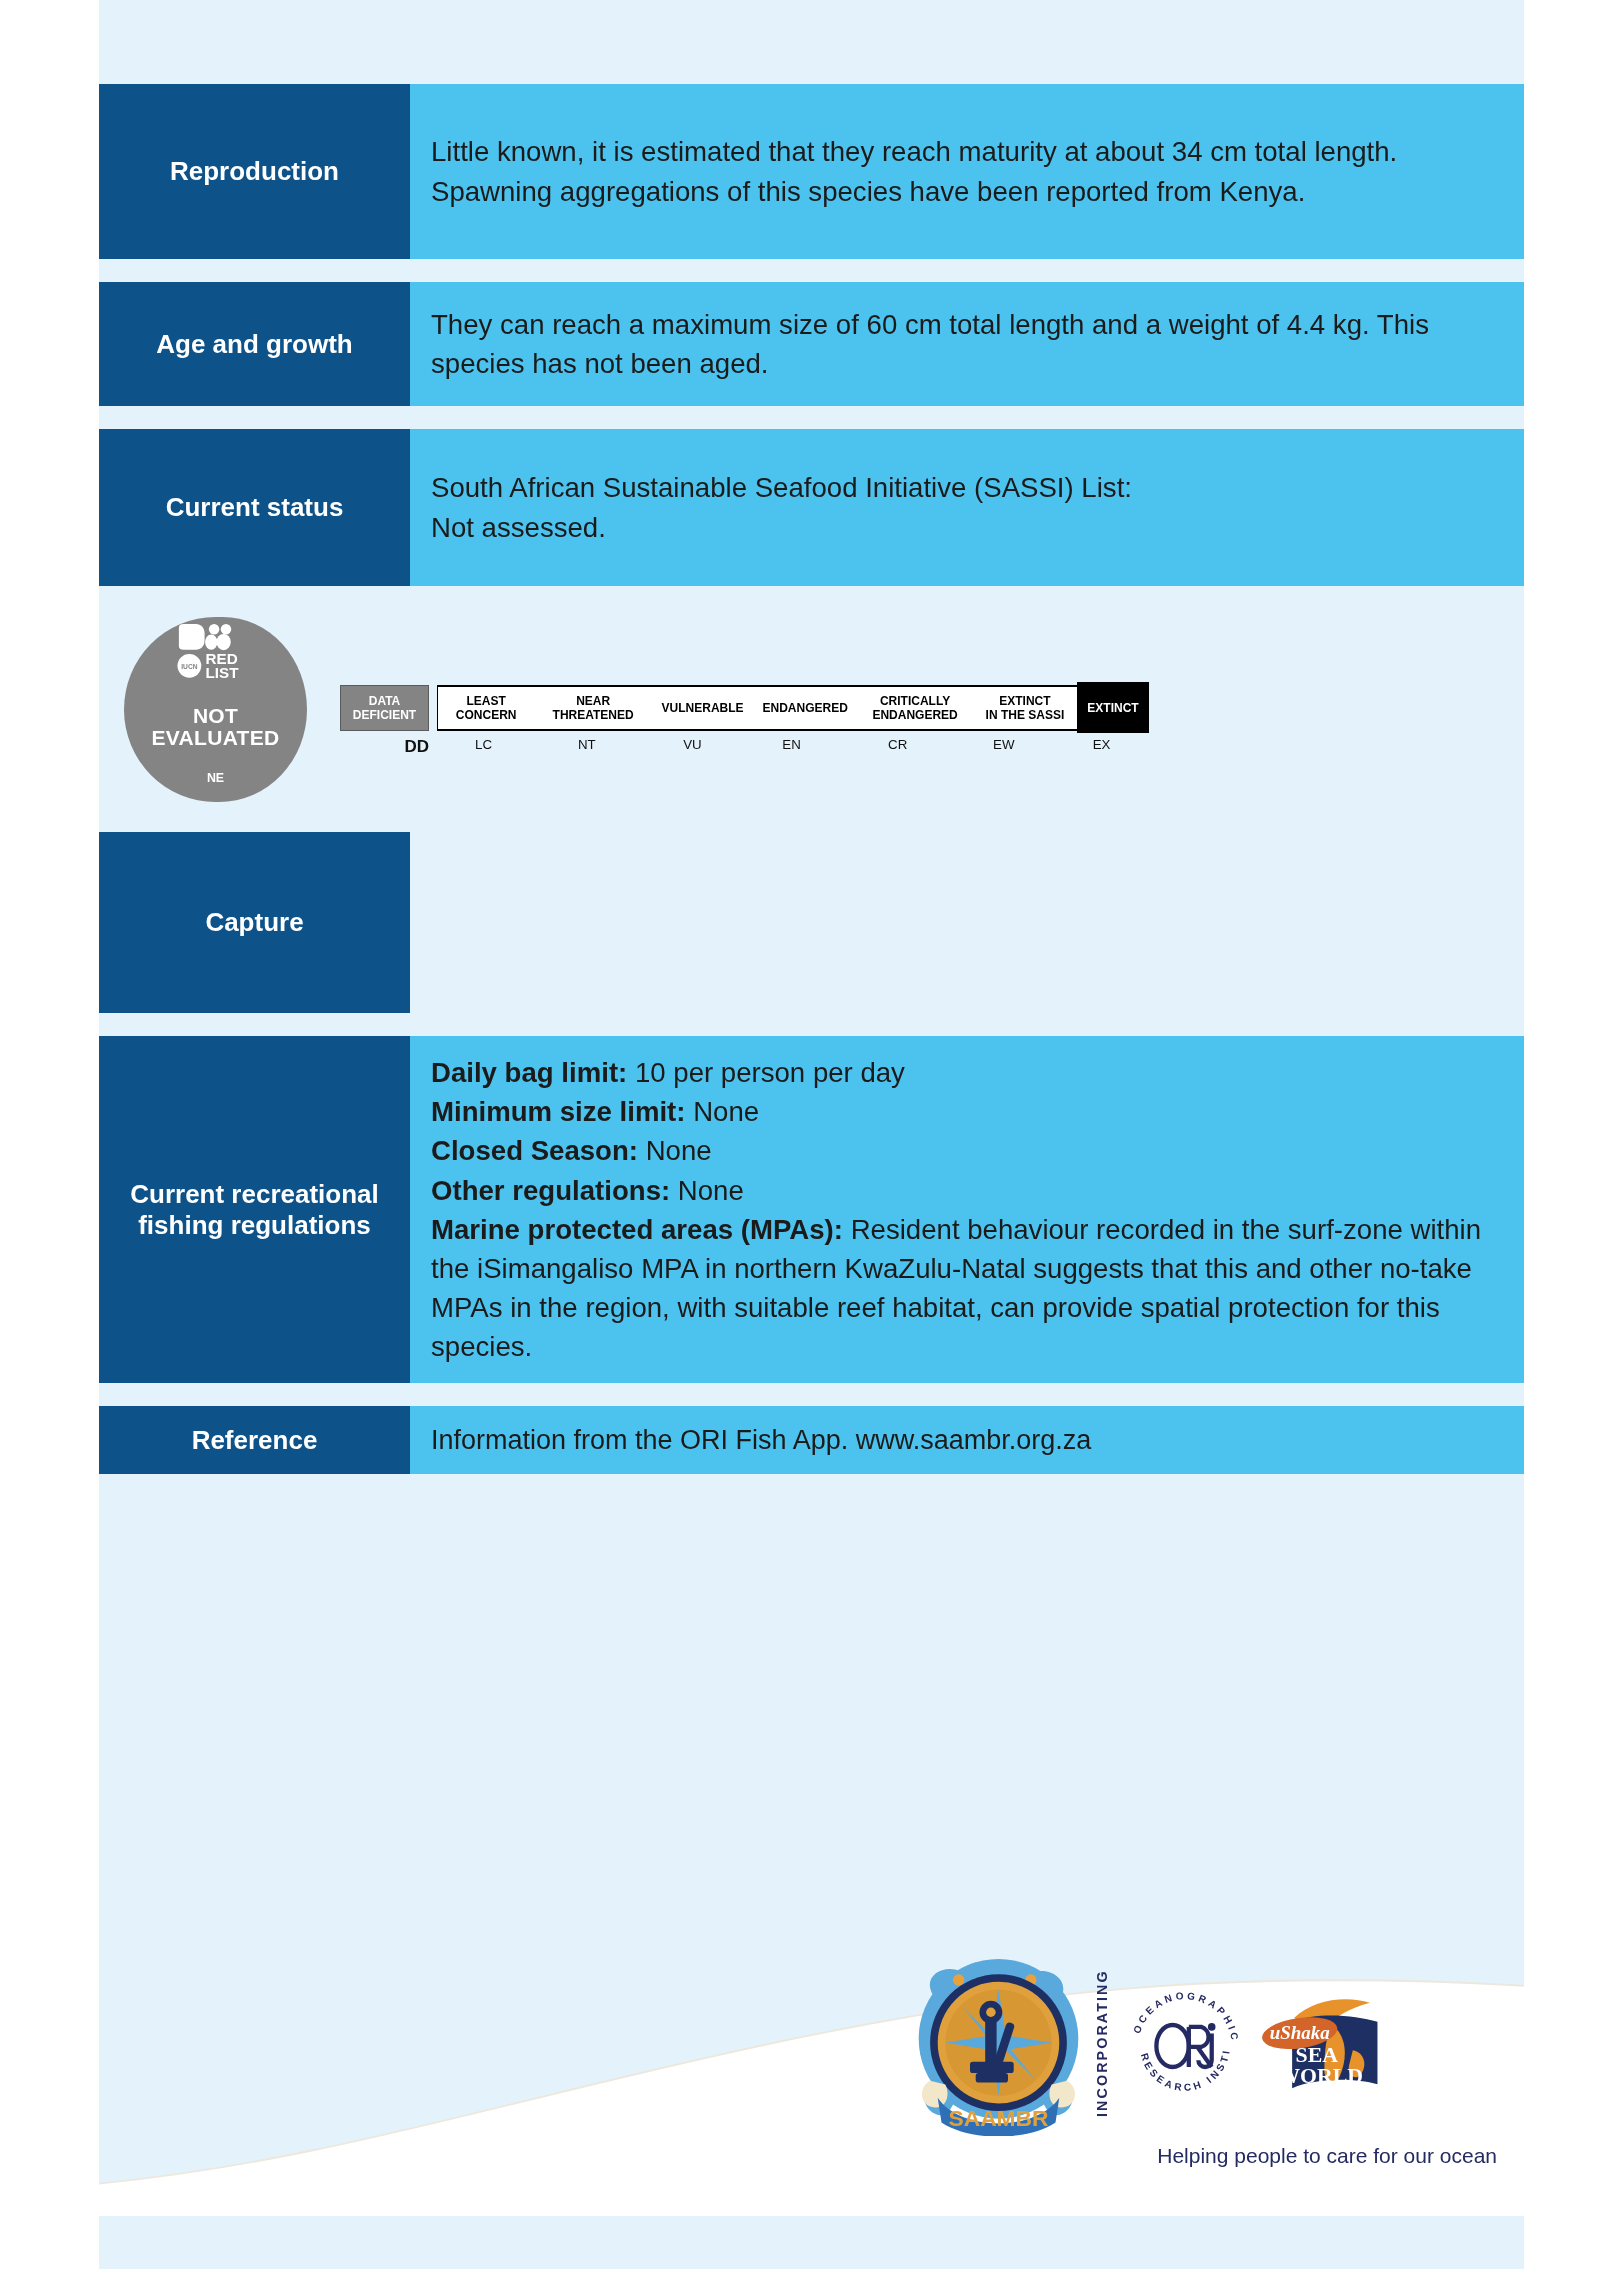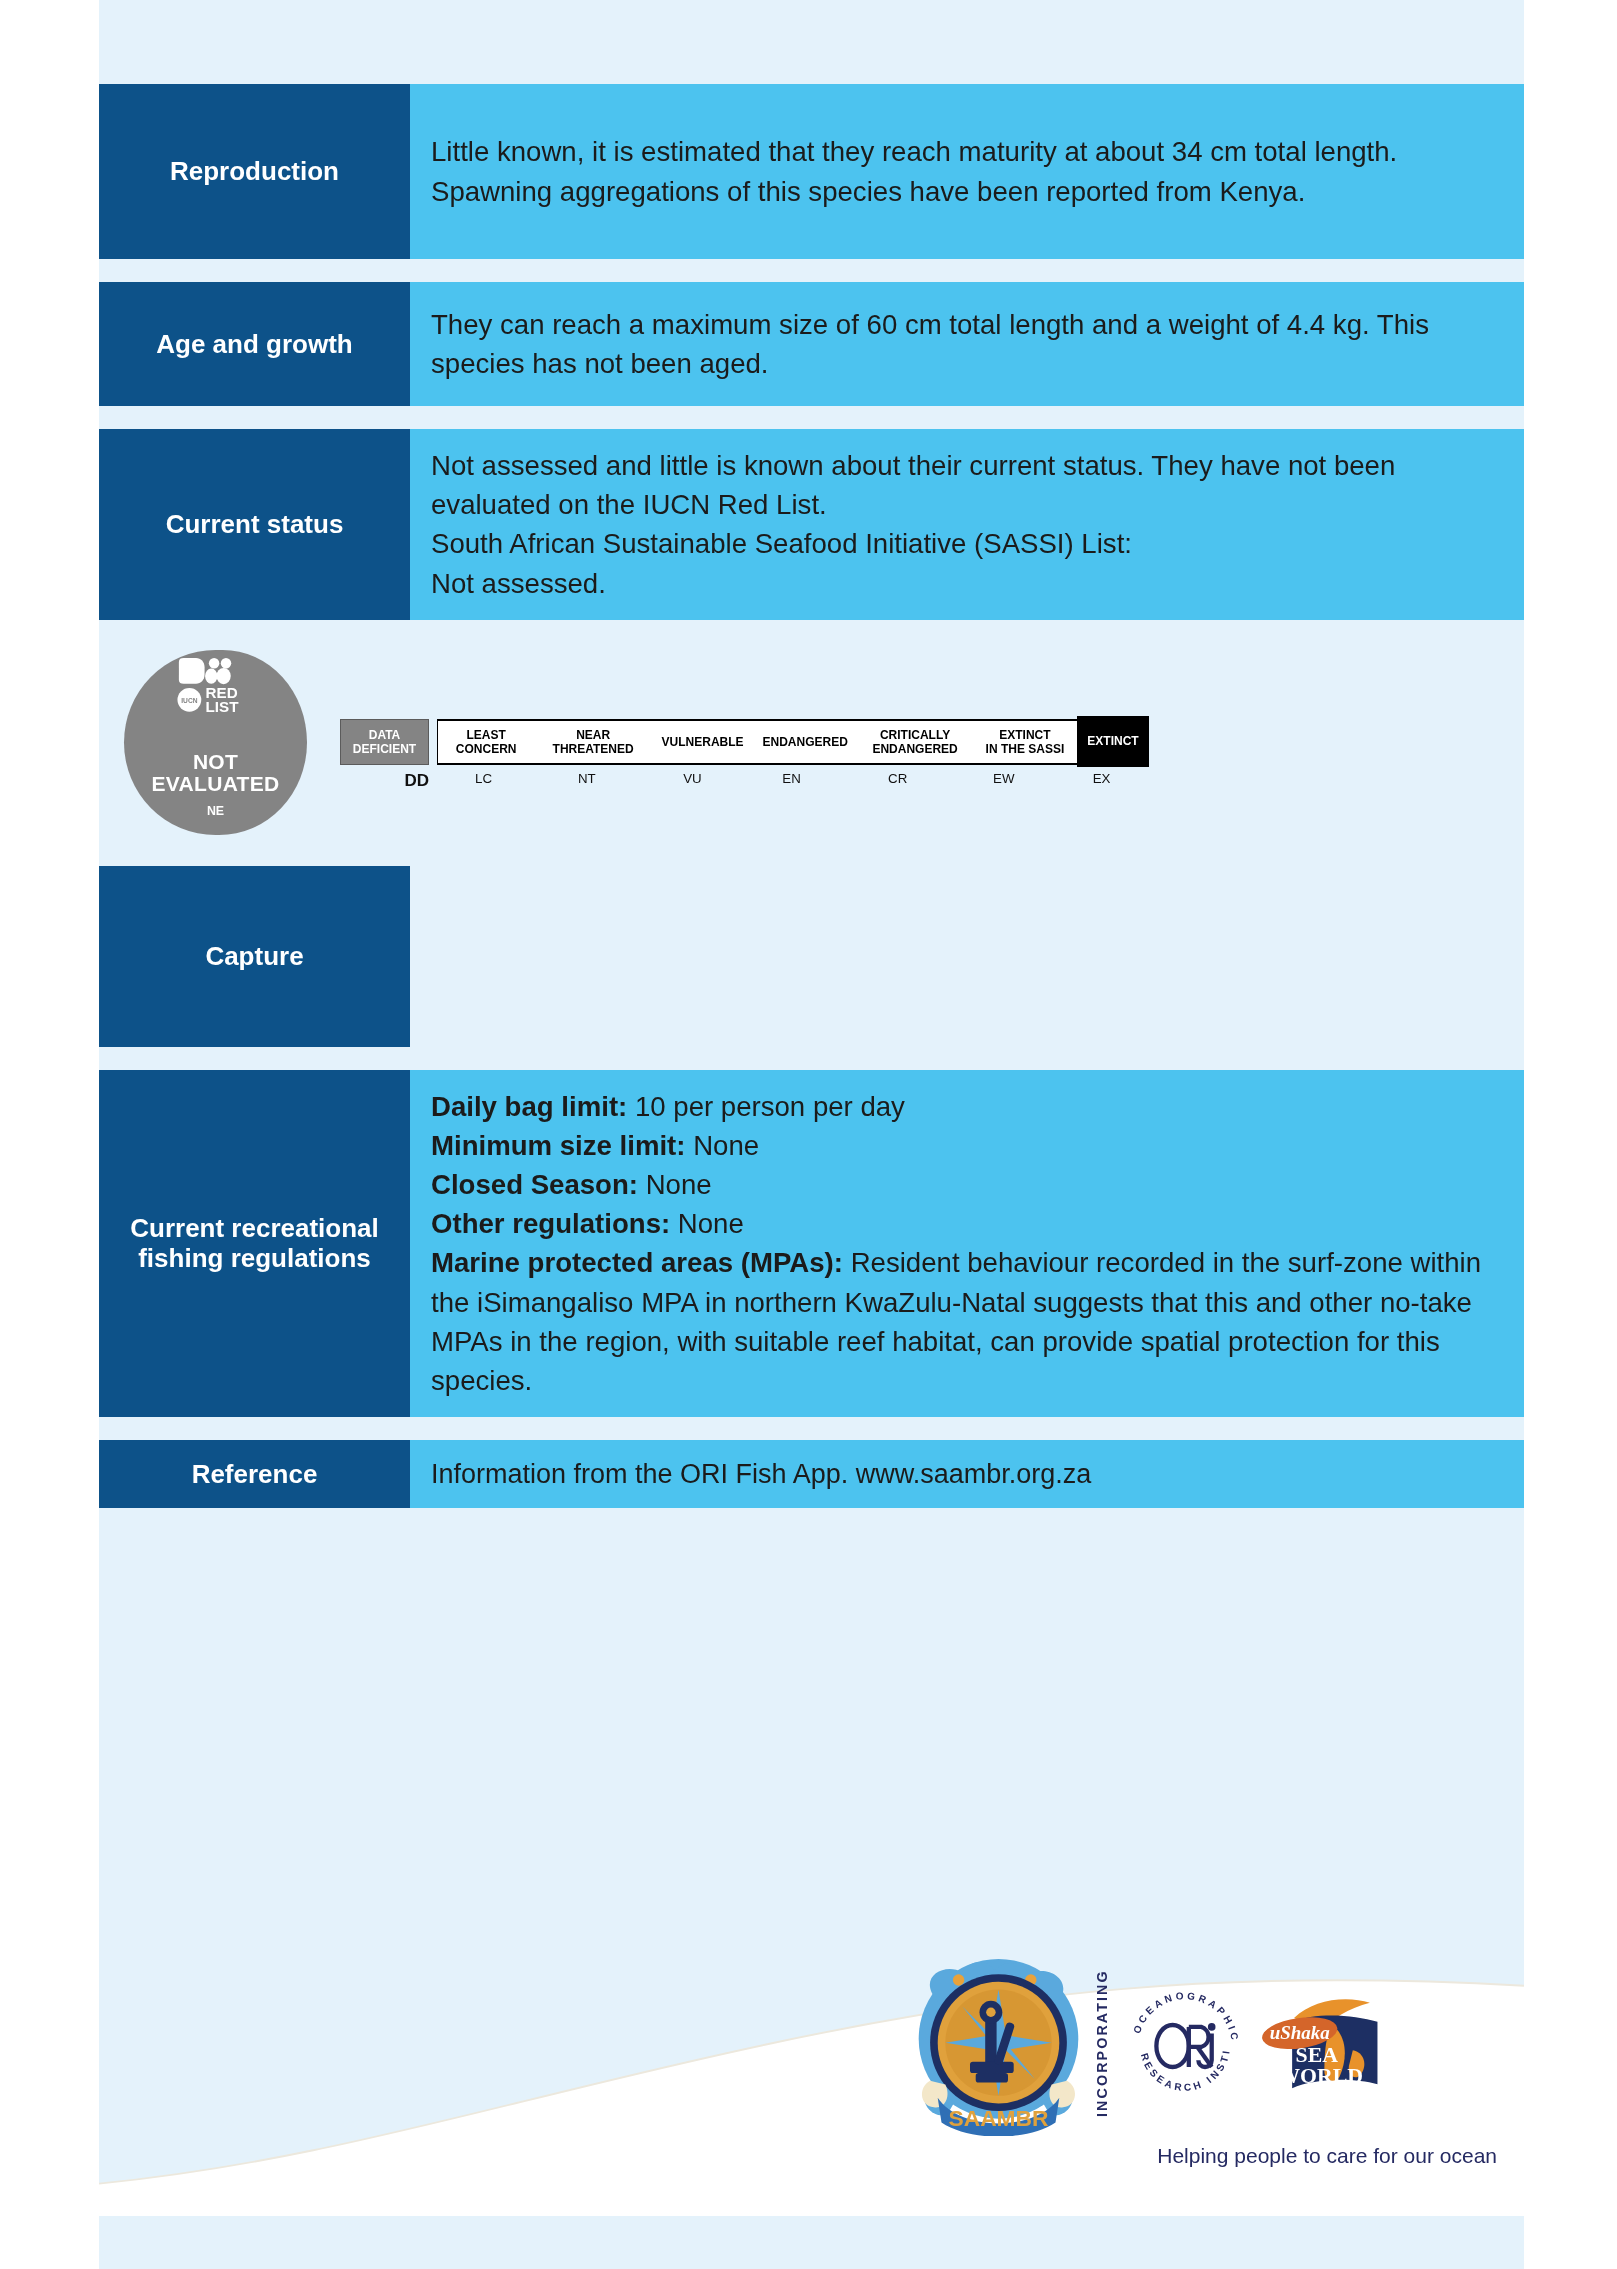--- a/index.html
+++ b/index.html
@@ -67,21 +67,21 @@
   
   .redlist{
     position:relative;width:1425px;height:200px;margin-bottom:23px;
     background:#e4f2fb;
   }
   .ne-blob{
     position:absolute;left:25px;top:7.6px;width:183px;height:185px;
     background:#848484;
     border-radius:50% 46% 48% 50% / 50% 50% 50% 50%;
     display:flex;flex-direction:column;align-items:center;justify-content:flex-end;
-    padding-bottom:17px;box-sizing:border-box;
+    padding-bottom:17px;box-sizing:border-box;gap:12px;
   }
   .ne-blob .ne-name{
     color:#fff;font-size:21px;font-weight:bold;line-height:1.05;text-align:center;
     letter-spacing:0.3px;
   }
   .ne-blob .ne-code{color:#fff;font-size:12.4px;font-weight:bold;margin-top:9.5px;}
 
   .rl-logo{
     position:absolute;left:78px;top:15px;width:78px;height:59px;
   }
@@ -172,21 +172,20 @@
       <div class="row-label">Age and growth</div>
       <div class="row-body">
         <p>They can reach a maximum size of 60 cm total length and a weight of 4.4 kg. This species has not been aged.</p>
       </div>
     </div>
 
     <div class="row r-status">
       <div class="row-label">Current status</div>
       <div class="row-body">
         <div>
-          <p>Not assessed and little is known about their current status. They have not been evaluated on the IUCN Red List.</p>
           <p>South African Sustainable Seafood Initiative (SASSI) List:</p>
           <p>Not assessed.</p>
         </div>
       </div>
     </div>
 
     <div class="redlist">
 
       <div class="ne-blob">
         <div class="ne-name">

